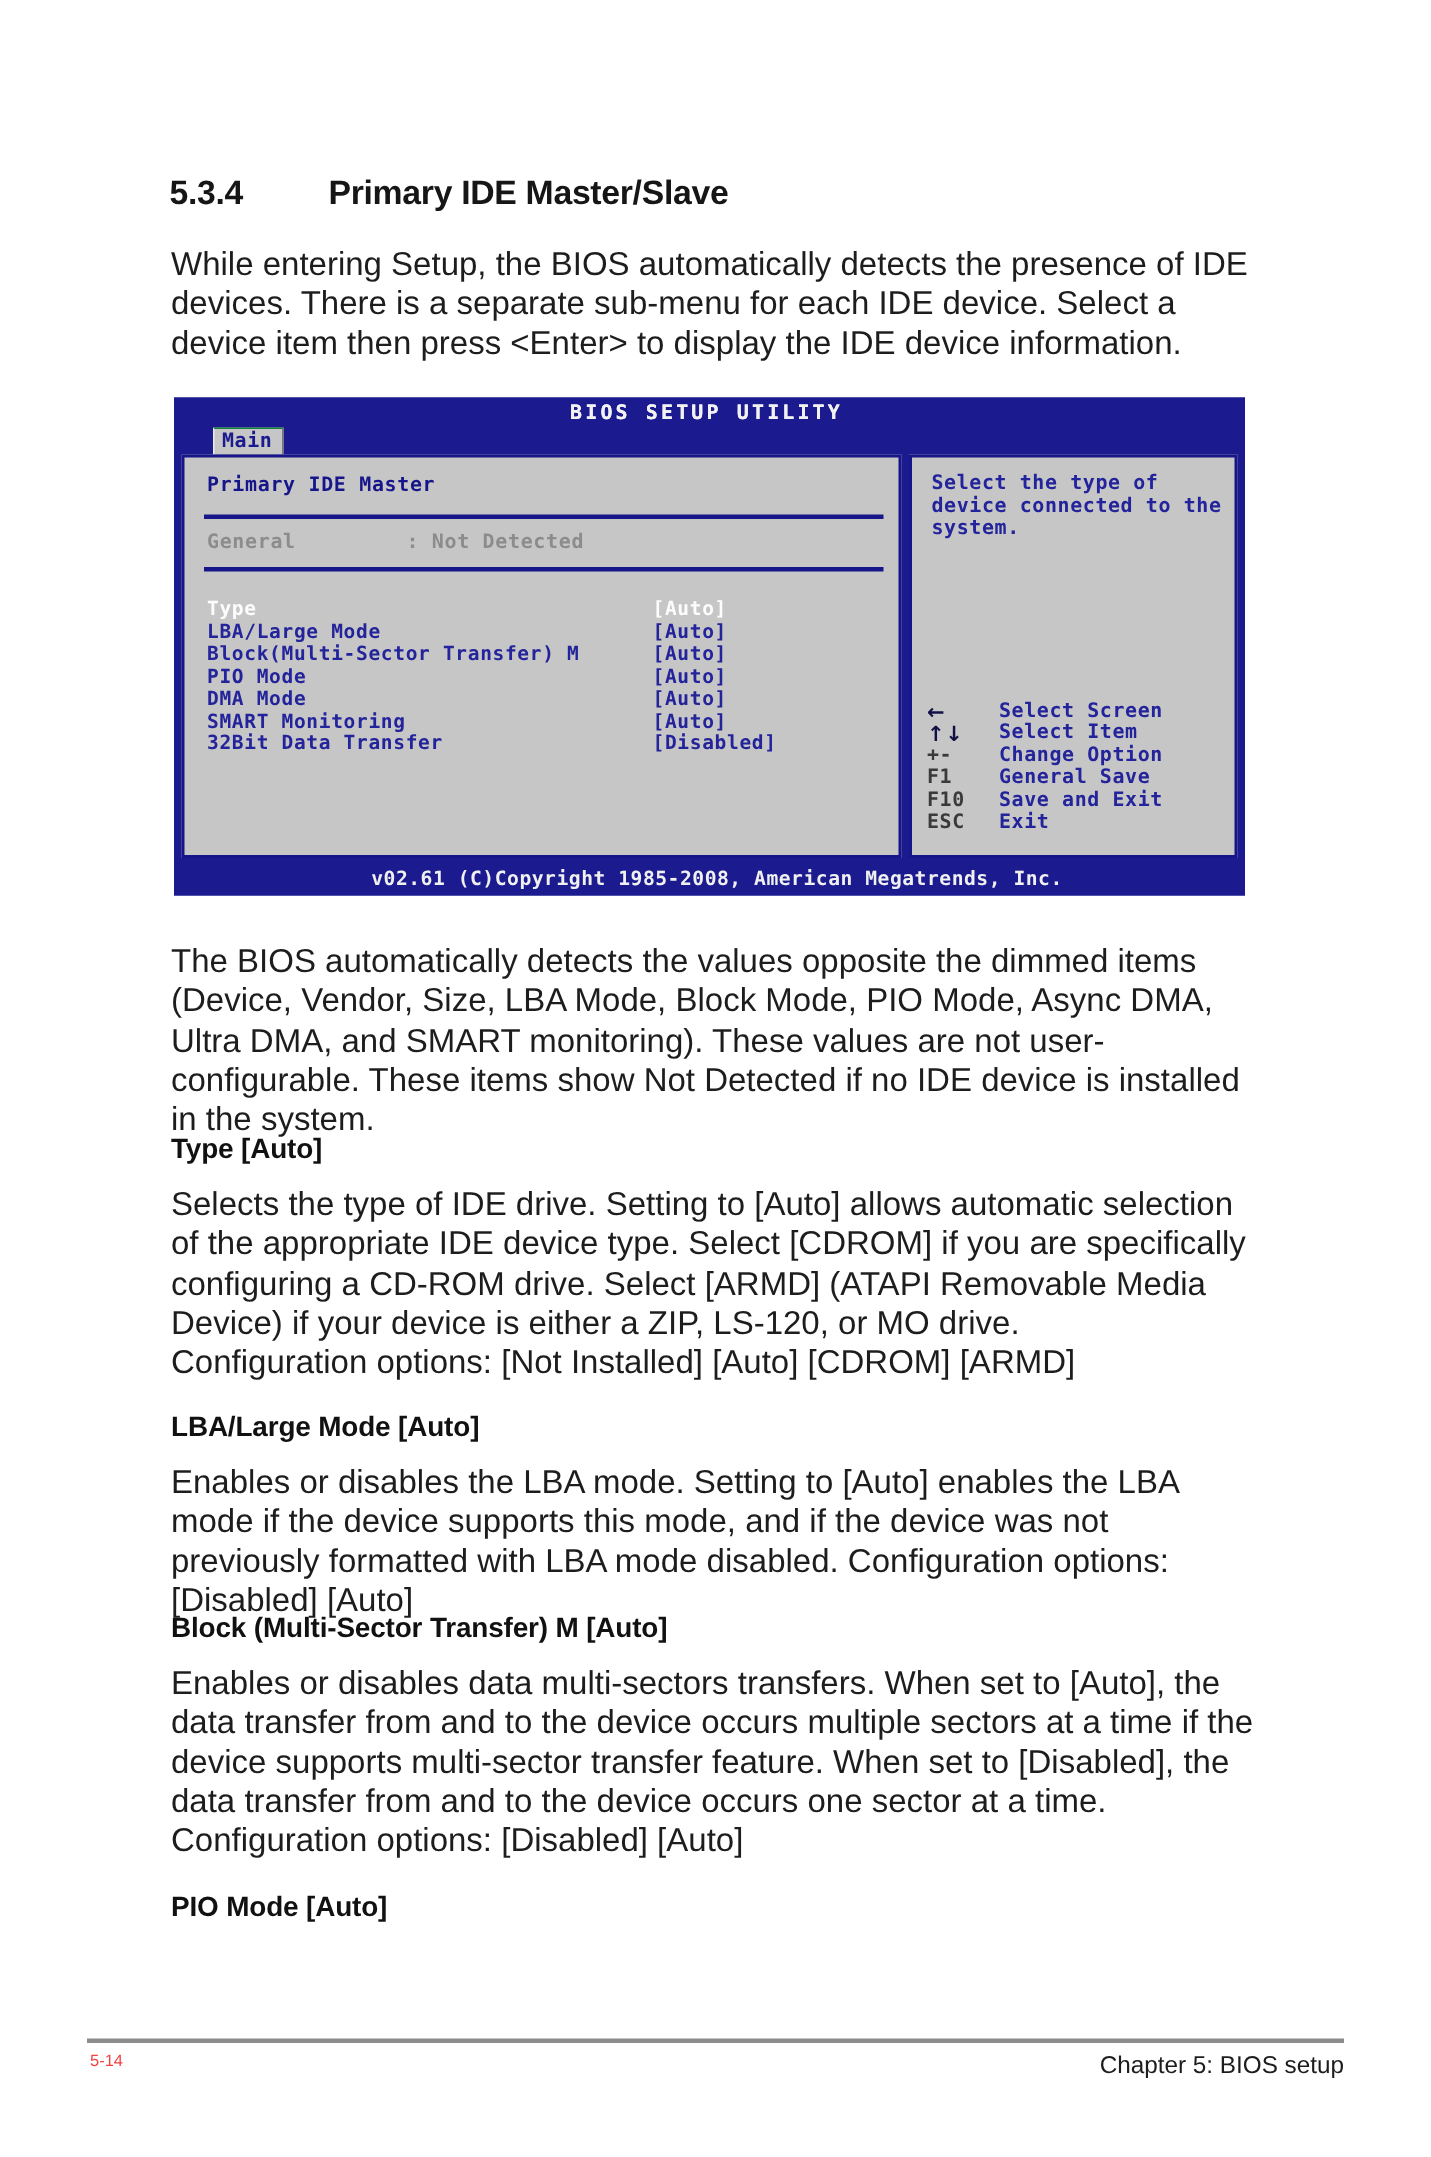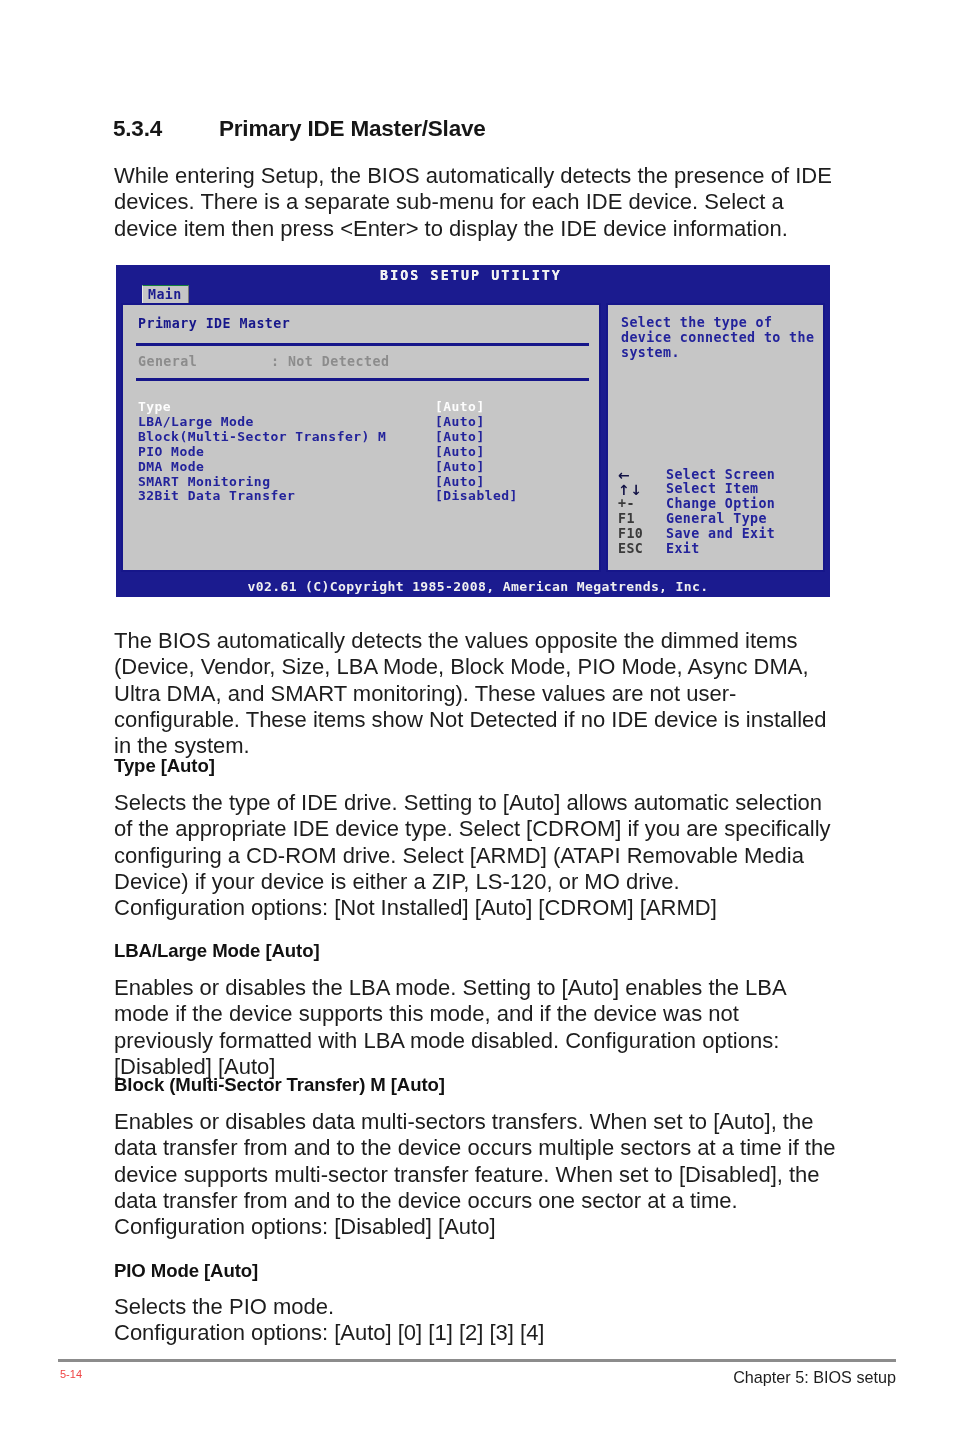--- a/index.html
+++ b/index.html
@@ -321,21 +321,21 @@
                 <span class="arrow-glyph">↑↓</span>
               </span>
               <span class="legend-txt">Select Item</span>
             </div>
             <div class="legend-row">
               <span class="legend-key">+-</span>
               <span class="legend-txt">Change Option</span>
             </div>
             <div class="legend-row">
               <span class="legend-key">F1</span>
-              <span class="legend-txt">General Type</span>
+              <span class="legend-txt">General Save</span>
             </div>
             <div class="legend-row">
               <span class="legend-key">F10</span>
               <span class="legend-txt">Save and Exit</span>
             </div>
             <div class="legend-row">
               <span class="legend-key">ESC</span>
               <span class="legend-txt">Exit</span>
             </div>
           </div>
@@ -359,21 +359,18 @@
   <div class="body-text p-lba">
     <p class="pre">Enables or disables the LBA mode. Setting to [Auto] enables the LBA mode if the device supports this mode, and if the device was not previously formatted with LBA mode disabled. Configuration options: [Disabled] [Auto]</p>
   </div>
 
   <div class="sub-head h-block">Block (Multi-Sector Transfer) M [Auto]</div>
   <div class="body-text p-block">
     <p class="pre">Enables or disables data multi-sectors transfers. When set to [Auto], the data transfer from and to the device occurs multiple sectors at a time if the device supports multi-sector transfer feature. When set to [Disabled], the data transfer from and to the device occurs one sector at a time.<br>Configuration options: [Disabled] [Auto]</p>
   </div>
 
   <div class="sub-head h-pio">PIO Mode [Auto]</div>
-  <div class="body-text p-pio">
-    <p class="pre">Selects the PIO mode.<br>Configuration options: [Auto] [0] [1] [2] [3] [4]</p>
-  </div>
 
   <div class="foot-rule"></div>
   <div class="foot-left">5-14</div>
   <div class="foot-right">Chapter 5: BIOS setup</div>
 
 </div>
 
 </body></html>

